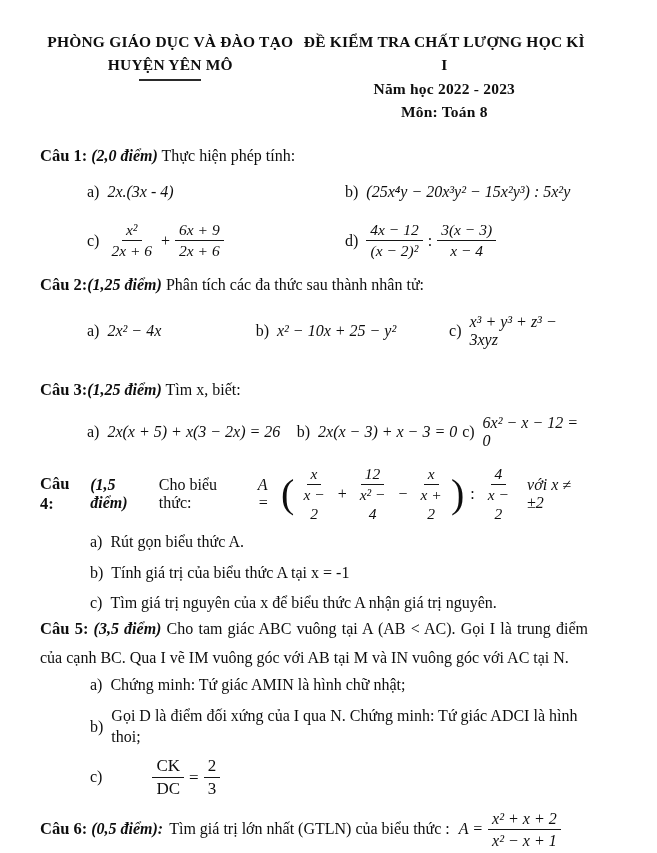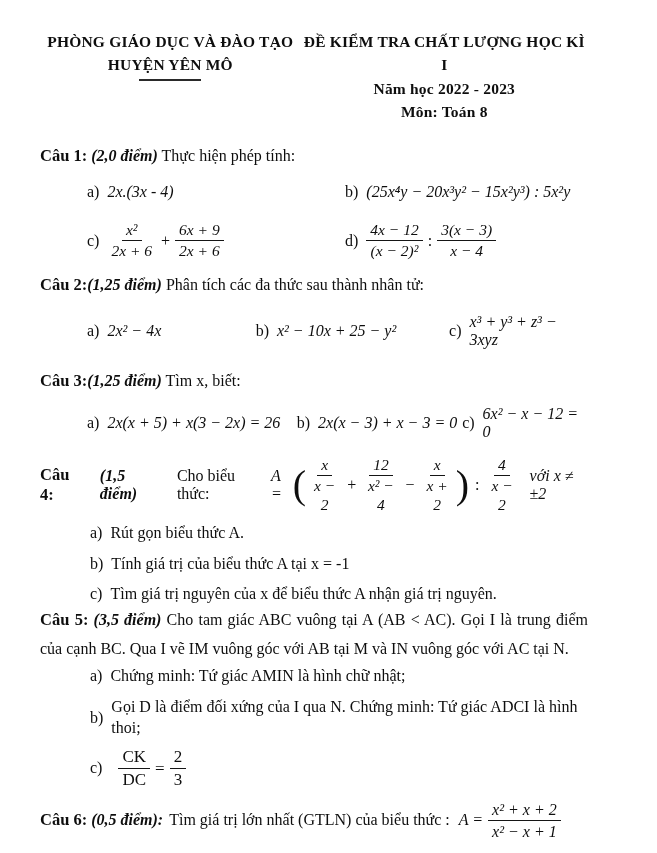--- a/index.html
+++ b/index.html
@@ -53,32 +53,32 @@
   
   .subitem { margin-left:50px; display:flex; align-items:center; line-height:1.3; }
   .qpara { text-align:justify; line-height:1.8; }
 
   
   .mt-q1h  { margin-top:22px; }
   .mt-q1r1 { margin-top:16px; }
   .mt-q1r2 { margin-top:20px; }
   .mt-q2h  { margin-top:13px; }
   .mt-q2r  { margin-top:17px; }
-  .mt-q3h  { margin-top:21px; }
+  .mt-q3h  { margin-top:30px; }
   .mt-q3r  { margin-top:13px; }
   .mt-q4   { margin-top:15px; display:flex; align-items:center; }
   .mt-q4a  { margin-top:9px;  }
   .mt-q4b  { margin-top:10px; }
   .mt-q4c  { margin-top:9px;  }
   .mt-q5   {  }
   .mt-q5a  { margin-top:3px;  }
   .mt-q5b  { margin-top:10px; }
   .mt-q5c  { margin-top:8px;  }
   .mt-q6   { margin-top:9px; display:flex; align-items:center; }
-  .q4lead  { display:flex; align-items:center; gap:18px; }
+  .q4lead  { display:flex; align-items:center; gap:6px; }
 
   .footer { margin-top:15px; text-align:center; font-weight:700; font-size:16.5px; letter-spacing:.5px; }
 </style>
 </head>
 <body>
 
 <div class="page">
 
   <header class="header">
     <div class="header-left">
@@ -243,21 +243,21 @@
       <span class="ilabel">a)</span>
       <span>Chứng minh: Tứ giác AMIN là hình chữ nhật;</span>
     </div>
     <div class="subitem mt-q5b">
       <span class="ilabel">b)</span>
       <span>Gọi D là điểm đối xứng của I qua N. Chứng minh: Tứ giác ADCI là hình thoi;</span>
     </div>
     <div class="subitem mt-q5c">
       <span class="ilabel">c)</span>
       <span class="fgroup" style="margin-left:8px; font-size:17px;">
-        <span class="frac" style="font-size:17px;">
+        <span class="frac" style="font-size:17px;margin-left:34px;">
           <span class="top">CK</span>
           <span class="bot">DC</span>
         </span>
         <span class="op">=</span>
         <span class="frac" style="font-size:17px;">
           <span class="top">2</span>
           <span class="bot">3</span>
         </span>
       </span>
     </div>

